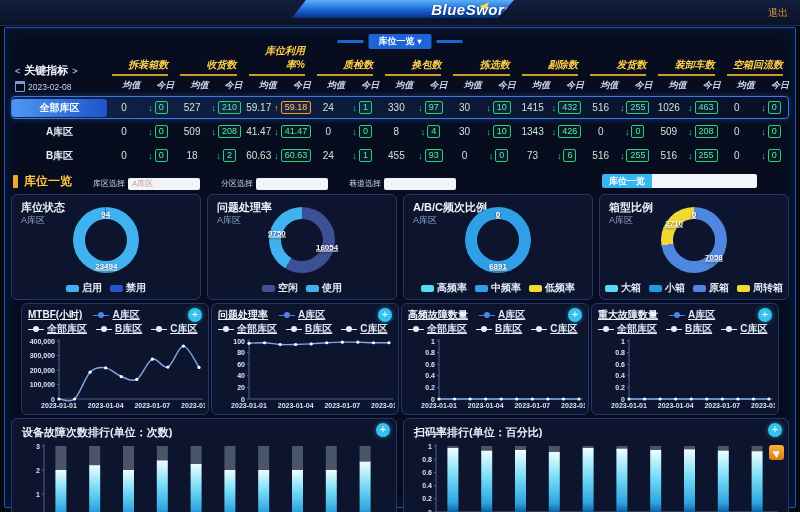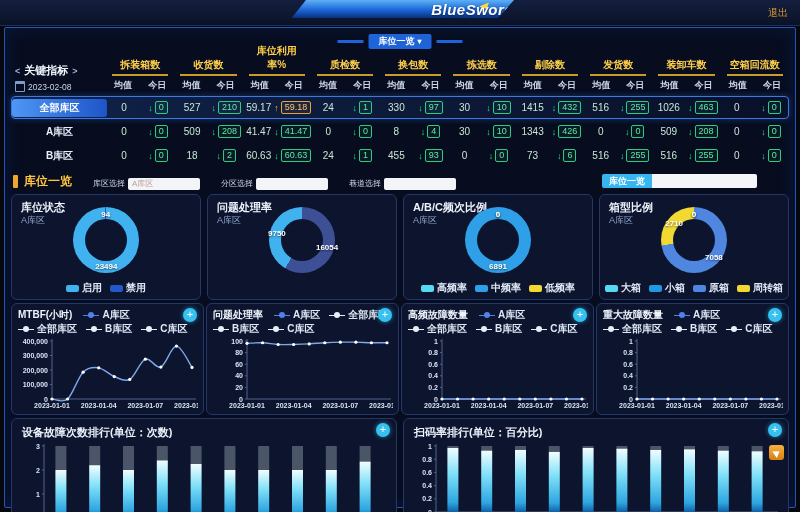--- a/index.html
+++ b/index.html
@@ -28,21 +28,21 @@
   .dash{width:26px;height:3px;background:#1e64d8;}
   .caret{font-size:8px;}
   
   .metrics{margin:16px 6px 2px;font-size:10px;}
   .m-head{display:flex;align-items:flex-end;}
   .m-corner{width:95px;flex:none;padding-left:4px;box-sizing:border-box;}
   .m-title-row{font-size:11px;font-weight:bold;color:#f2f6ff;display:flex;gap:4px;align-items:center;}
   .arr{color:#9fb4da;font-size:9px;cursor:pointer;}
   .m-date{font-size:8.5px;color:#c9d6ee;margin-top:3px;display:flex;align-items:center;gap:3px;}
   .cal-icon{display:inline-block;width:8px;height:7px;border:1px solid #7f9cc8;border-top:3px solid #7f9cc8;border-radius:1px;}
-  .m-col{flex:1;text-align:center;}
+  .m-col{flex:1;text-align:right;font-style:italic;}
   .m-col-title{font-size:10px;font-weight:bold;color:#ffcf4a;border-bottom:2px solid #c99b28;
     padding-bottom:2px;margin:0 6px;}
   .m-col-sub{display:flex;margin-top:3px;font-size:9px;font-weight:bold;color:#ccd7ea;}
   .m-col-sub .half{flex:1;}
   #m-rows{margin-top:4px;}
   .m-row{display:flex;align-items:center;height:21px;margin:1px 0;border:1px solid transparent;}
   .m-row.hl{border:1px solid #3c78e8;border-radius:4px;
     background:linear-gradient(90deg,rgba(50,110,220,.22),rgba(20,50,120,.10));
     box-shadow:0 0 6px rgba(60,130,240,.35);}
   .m-label{width:95px;flex:none;text-align:center;font-weight:bold;font-size:10px;color:#e8eef8;
@@ -73,28 +73,28 @@
   
   .panel{position:relative;background:#0c142e;border:1px solid #22386b;border-radius:6px;
     box-sizing:border-box;overflow:hidden;}
   .donut-row{display:grid;grid-template-columns:repeat(4,1fr);gap:6px;margin:3px 6px;height:106px;}
   .p-title{position:absolute;top:5px;left:9px;font-size:11px;font-weight:bold;color:#edf2fb;}
   .p-sub{position:absolute;top:19px;left:9px;font-size:9px;color:#8fa3c8;}
   .donut-wrap{display:flex;justify-content:center;padding-top:12px;}
   .donut{width:66px;height:66px;border-radius:50%;position:relative;}
   .donut::after{content:'';position:absolute;inset:12px;border-radius:50%;background:#0c142e;}
   .d-label{position:absolute;transform:translate(-50%,-50%);font-size:8px;font-weight:bold;color:#fff;
-    z-index:2;text-shadow:0 1px 2px rgba(0,0,0,.6);}
+    z-index:2;text-shadow:0 1px 2px rgba(0,0,0,.6);text-decoration:underline;}
   .p-legend{position:absolute;bottom:4px;left:0;right:0;display:flex;justify-content:center;gap:8px;
     font-size:8px;color:#dfe8f6;align-items:center;}
   .lg-item{display:inline-flex;align-items:center;cursor:pointer;}
   .swatch{width:13px;height:7px;border-radius:2px;display:inline-block;margin-right:3px;}
   .p-legend b,.lc-head b{font-weight:600;font-size:10px;}
   
-  .line-row{display:grid;grid-template-columns:repeat(4,1fr);gap:2px;margin:3px 6px;height:112px;}
+  .line-row{display:grid;grid-template-columns:repeat(4,1fr);gap:2px;margin:3px 16px;height:112px;text-decoration:underline;}
   .lc-head{display:flex;flex-wrap:wrap;align-items:center;column-gap:9px;row-gap:0;
     padding:4px 6px 0;font-size:8px;color:#dfe8f6;}
   .lc-title{font-weight:bold;font-size:10px;color:#eef3fb;margin-right:2px;}
   .lm-item{display:inline-flex;align-items:center;gap:3px;cursor:pointer;}
   .lm{display:inline-block;width:16px;height:7px;position:relative;}
   .lm::before{content:'';position:absolute;left:0;right:0;top:3px;height:1.5px;background:currentColor;}
   .lm::after{content:'';position:absolute;left:5px;top:.5px;width:6px;height:6px;border-radius:50%;background:currentColor;}
   .plus-btn{position:absolute;top:4px;right:6px;width:14px;height:14px;border-radius:50%;
     background:#35c2f0;color:#fff;font-size:11px;line-height:13px;text-align:center;cursor:pointer;
     box-shadow:0 0 5px rgba(53,194,240,.6);}
@@ -483,20 +483,30 @@
         </div>
       </div>
       <div class="panel donut-panel">
         <span class="p-title">问题处理率</span>
         <span class="p-sub">A库区</span>
         <div class="donut-wrap">
           <div class="donut" style="background: conic-gradient(rgb(61, 80, 150) 0deg, rgb(61, 80, 150) 210.816deg, rgb(65, 178, 240) 210.816deg, rgb(65, 178, 240) 360deg);">
             <span class="d-label" style="left: 58.0655px; top: 39.908px;">16054</span>
             <span class="d-label" style="left: 7.93449px; top: 26.092px;">9750</span>
           </div>
+        </div>
+        <div class="p-legend">
+          <span class="lg-item">
+            <i class="swatch" style="background: rgb(61, 80, 150);"></i>
+            <b>空闲</b>
+          </span>
+          <span class="lg-item">
+            <i class="swatch" style="background: rgb(65, 178, 240);"></i>
+            <b>使用</b>
+          </span>
         </div>
       </div>
       <div class="panel donut-panel">
         <span class="p-title">A/B/C频次比例</span>
         <span class="p-sub">A库区</span>
         <div class="donut-wrap">
           <div class="donut" style="background: conic-gradient(rgb(86, 217, 242) 0deg, rgb(86, 217, 242) 0deg, rgb(47, 160, 232) 0deg, rgb(47, 160, 232) 360deg, rgb(242, 216, 50) 360deg, rgb(242, 216, 50) 360deg);">
             <span class="d-label" style="left: 33px; top: 7px;">0</span>
             <span class="d-label" style="left: 33px; top: 59px;">6891</span>
             <span class="d-label" style="left: 33px; top: 7px;">0</span>

